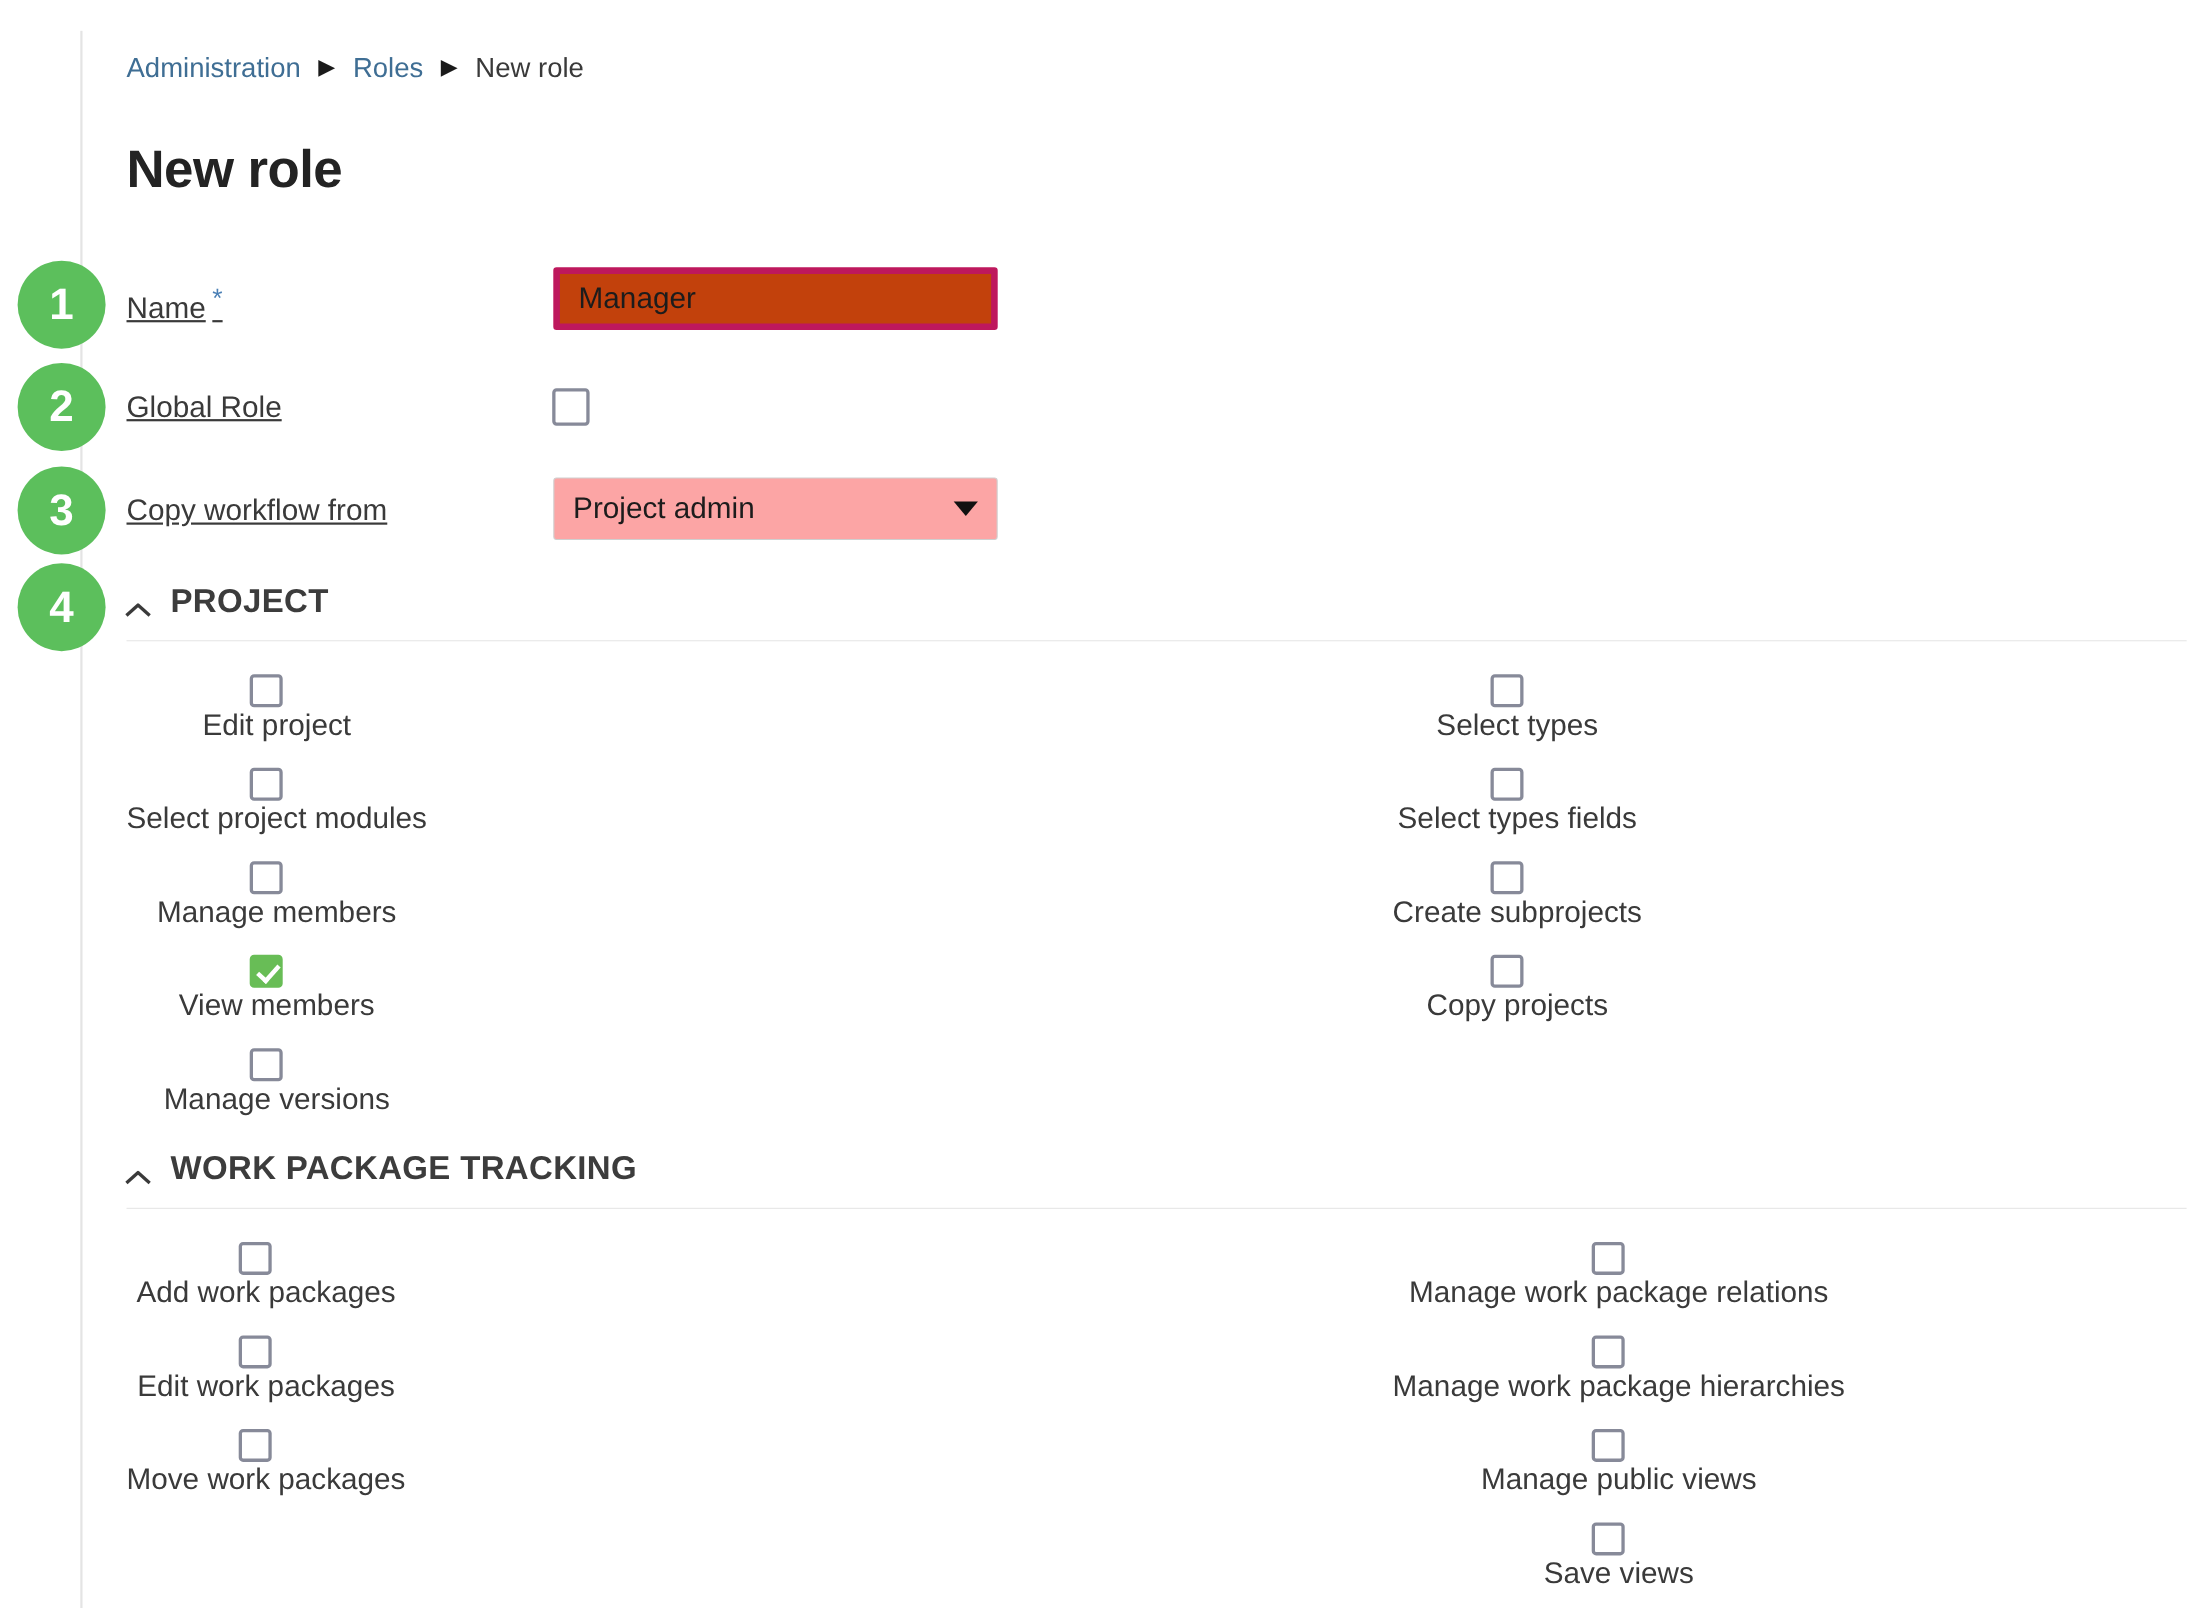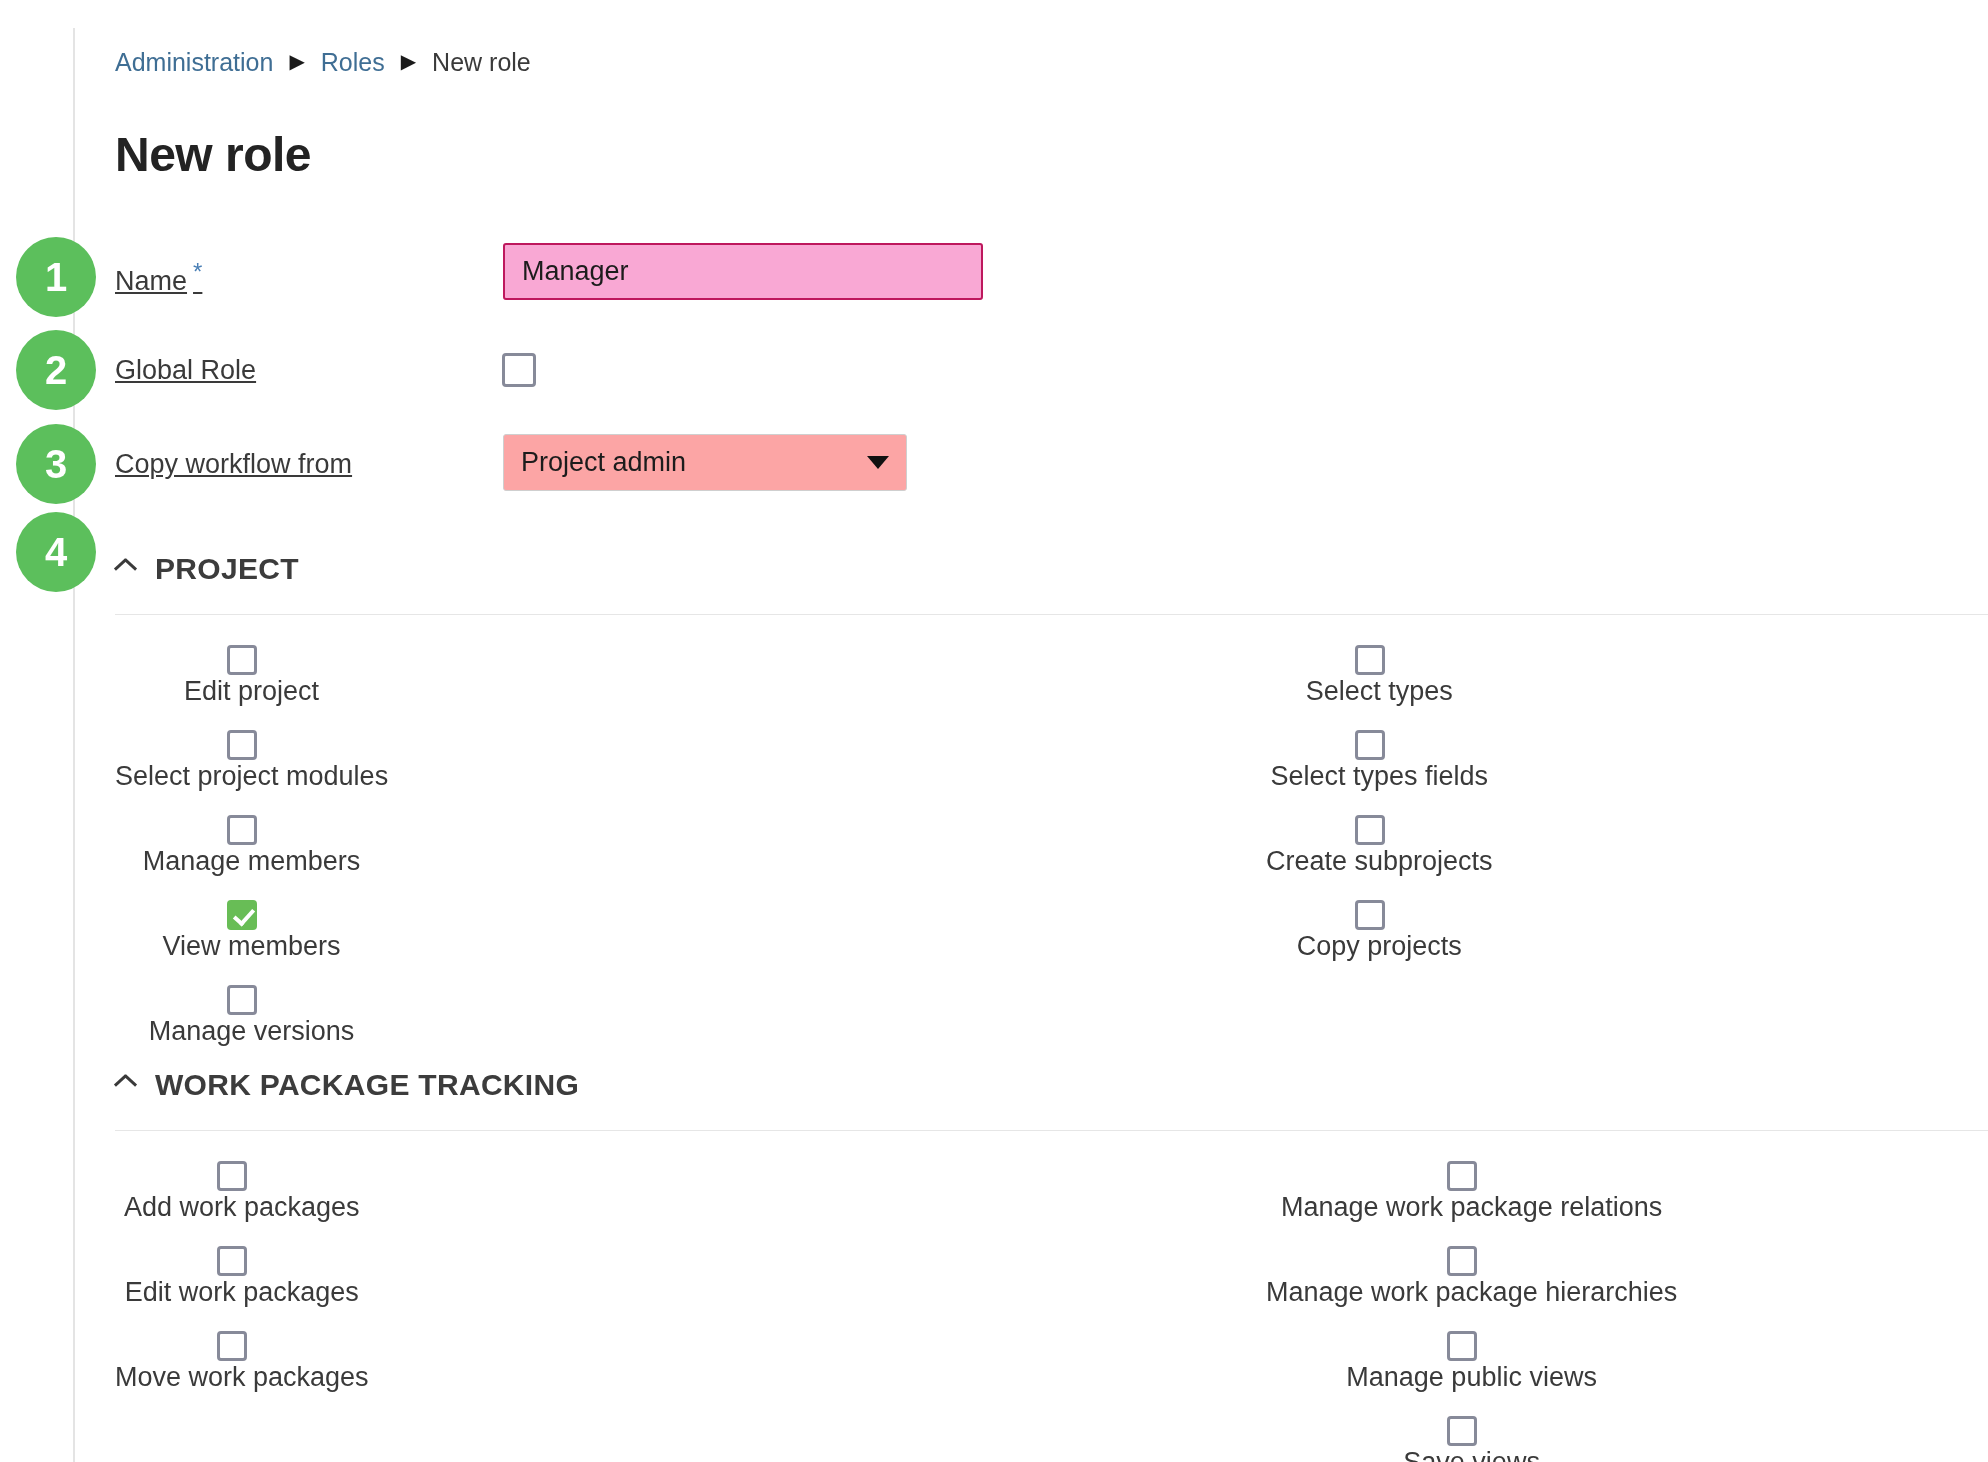--- a/index.html
+++ b/index.html
@@ -109,25 +109,25 @@
     font-size: 24px;
     margin-left: 6px;
     vertical-align: super;
     line-height: 1;
   }
 
   #name-input {
     position: absolute;
     left: 503px;
     top: 243px;
-    width: 480px;
+    width: 404px;
     height: 57px;
-    border: 2px solid #be185d;
+    border: 6px solid #be185d;
     border-radius: 3px;
-    background: #f9a8d4;
+    background: #c2410c;
     font-family: "Liberation Sans", sans-serif;
     font-size: 27px;
     color: #1c1c1c;
     padding: 0 17px;
     outline: none;
   }
 
   #global-role-checkbox {
     position: absolute;
     left: 502px;
@@ -172,24 +172,23 @@
   .section {
     position: absolute;
     left: 115px;
     width: 1873px;
   }
   #section-project  { top: 520px; }
   #section-wpt      { top: 1036px; }
 
   .section-head {
     display: flex;
-    align-items: flex-start;
+    align-items: flex-end;
     height: 44px;
     cursor: pointer;
-    margin-top: 32px;
   }
   .chevron-up {
     width: 22px;
     height: 22px;
     margin-right: 18px;
     position: relative;
     flex: 0 0 auto;
   }
   .chevron-up::before,
   .chevron-up::after {

